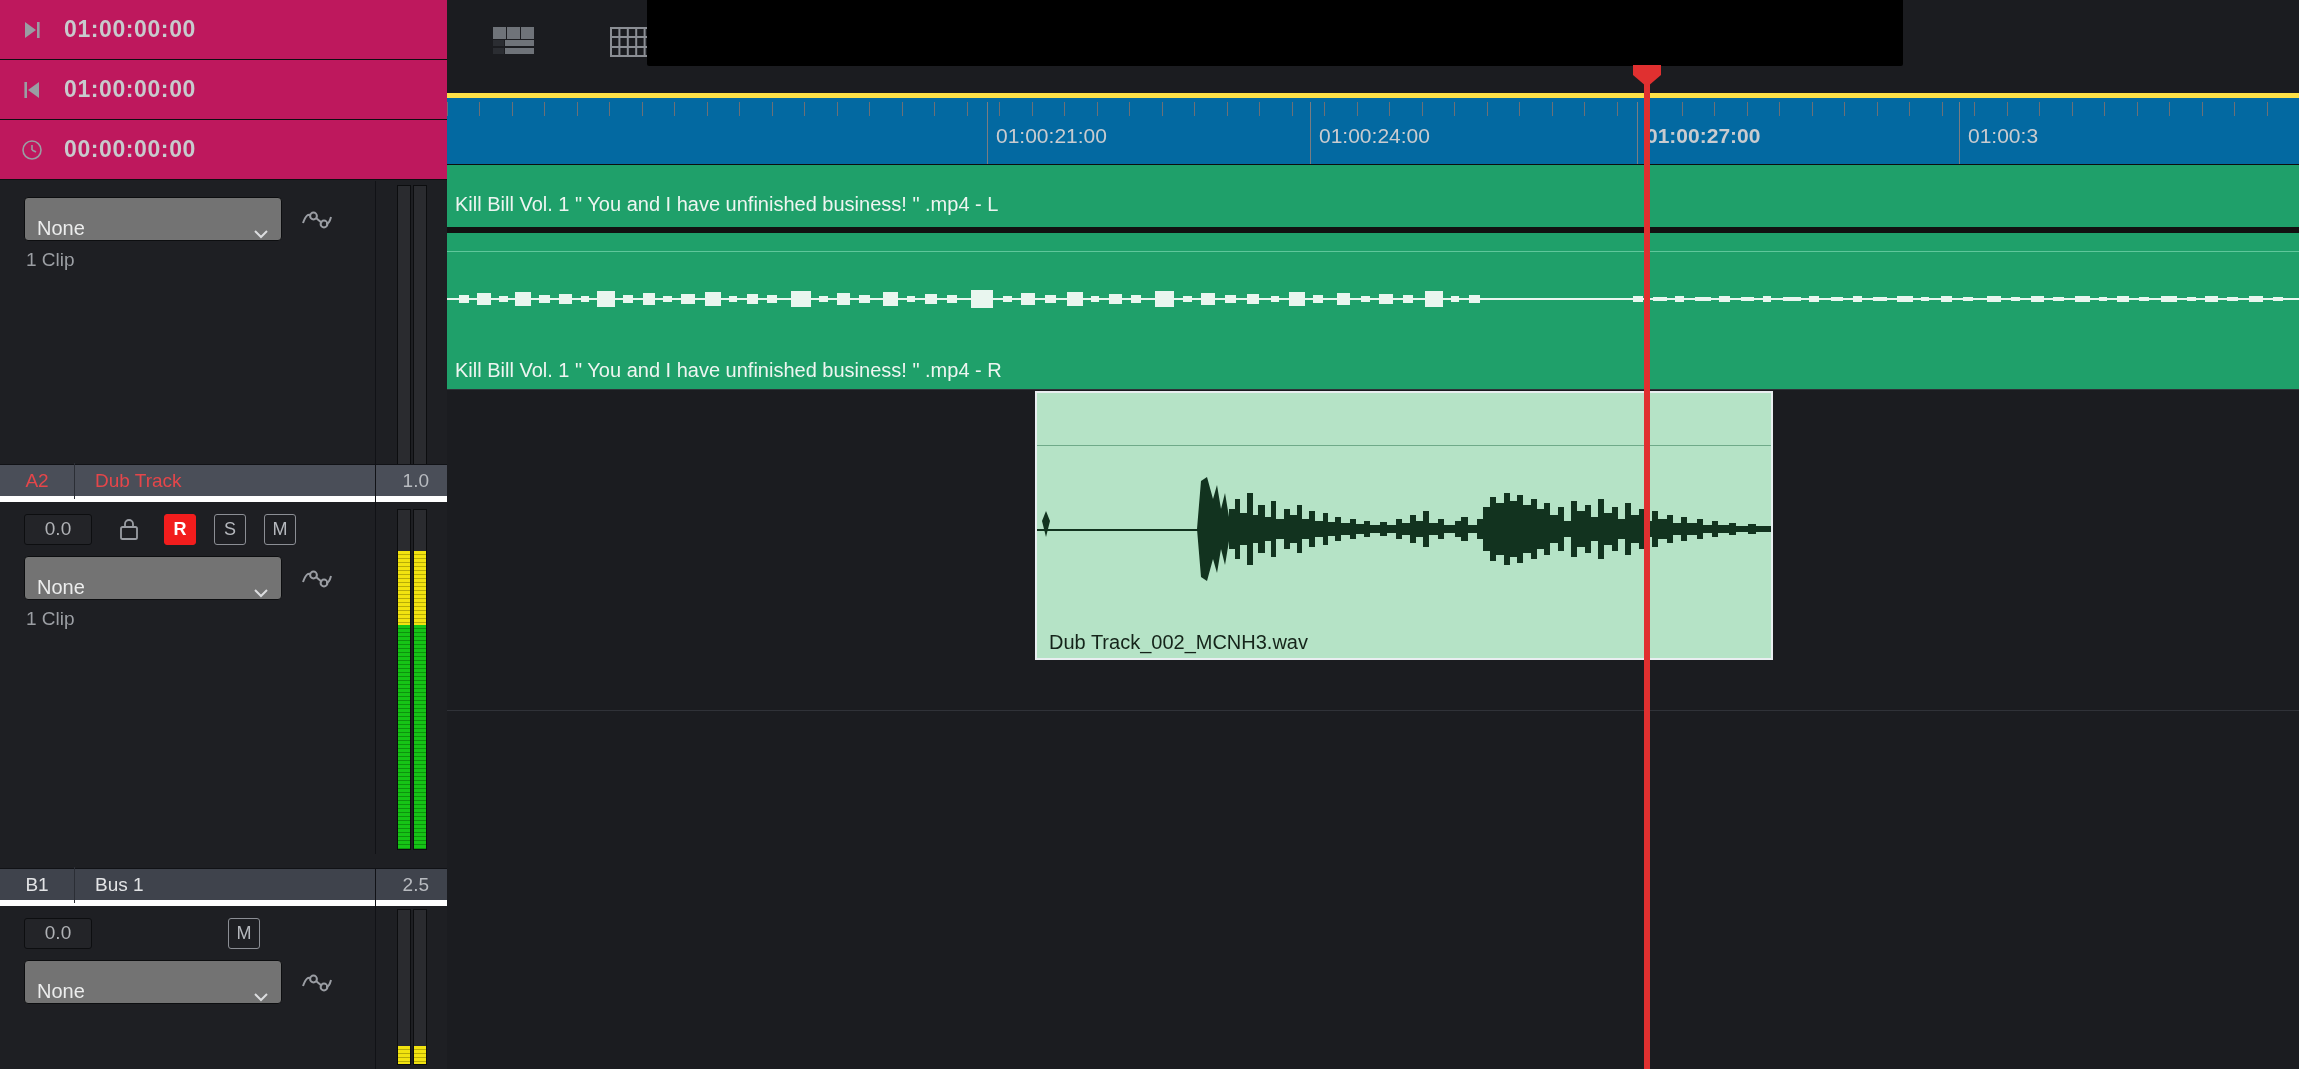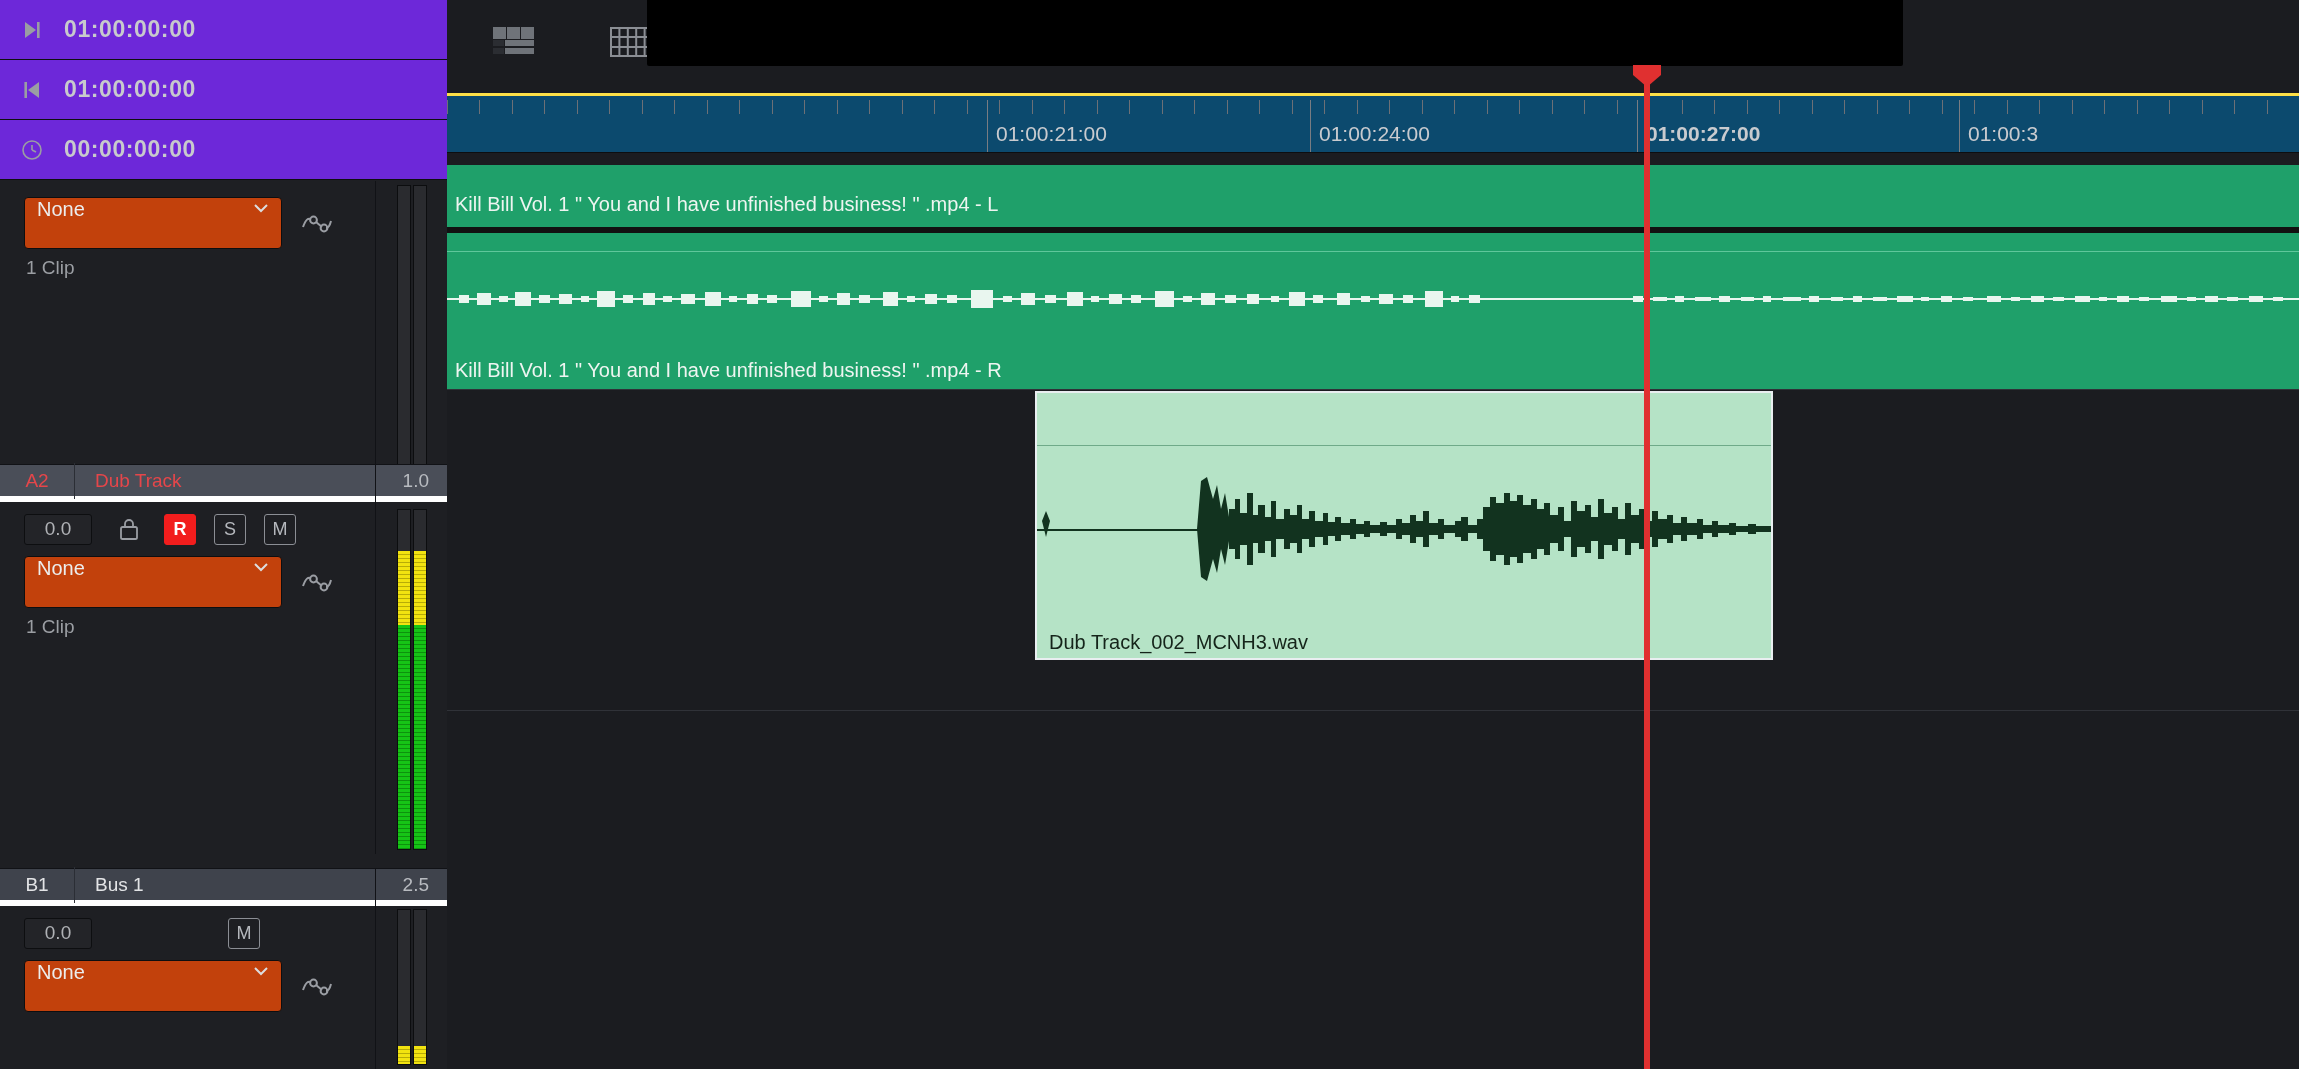--- a/index.html
+++ b/index.html
@@ -16,21 +16,21 @@
   #left-panel {
     position: absolute; left: 0; top: 0;
     width: 447px; height: 1069px;
     background: #1e1f23;
   }
 
   
   .tc-row {
     position: relative;
     height: 60px; width: 447px;
-    background: #6d28d9;
+    background: #be185d;
     border-bottom: 1px solid #0e0f11;
     display: flex; align-items: center;
   }
   .tc-icon {
     width: 64px; display: flex; align-items: center; justify-content: center;
     color: #9a9da3;
   }
   .tc-val {
     font-size: 23px; font-weight: bold; color: #c8cacd;
     letter-spacing: 0.6px;
@@ -66,22 +66,22 @@
   }
   .sq-btn {
     width: 32px; height: 31px; border: 1px solid #8b8e94; border-radius: 3px;
     display: flex; align-items: center; justify-content: center;
     font-size: 18px; color: #b5b8bd; margin-left: 18px; background: transparent;
   }
   .sq-btn.rec { background: #f21d1d; border-color: #f21d1d; color: #fff; font-weight: bold; }
 
   .sel-row { display: flex; align-items: center; margin-bottom: 8px; }
   .dropdown {
-    width: 258px; height: 52px; background: #c2410c; border: 1px solid #0d0e10;
-    border-radius: 4px; display: flex; align-items: flex-start; padding: 0 12px;
+    width: 258px; height: 44px; background: #737373; border: 1px solid #0d0e10;
+    border-radius: 4px; display: flex; align-items: flex-end; padding: 0 12px;
     font-size: 20px; color: #eceded; justify-content: space-between;
   }
   .chev { width: 16px; height: 16px; }
   .kf-icon { margin-left: 18px; width: 34px; height: 26px; }
   .clipcount { font-size: 19px; color: #9b9ea3; padding-left: 2px; margin-top: 4px; }
 
   
   .meter-wrap {
     position: absolute; right: 0; top: 0; width: 72px; height: 100%;
     border-left: 1px solid #111216; display: flex; align-items: flex-end;
@@ -104,22 +104,22 @@
   #timeline { position: absolute; left: 447px; top: 0; width: 1852px; height: 1069px; background: #1b1c20; }
 
   #viewer-bar { position: relative; height: 93px; background: #1b1c20; }
   #viewer-black {
     position: absolute; left: 200px; top: -12px; width: 1256px; height: 78px;
     background: #000; border-radius: 2px;
   }
   .vm-icon { position: absolute; top: 24px; width: 46px; height: 36px; }
 
   #ruler {
-    position: absolute; left: 0; top: 93px; width: 1852px; height: 60px;
-    background: #0c4a6e; border-top: 3px solid #fde047; border-bottom: 1px solid #0d0e10;
+    position: absolute; left: 0; top: 93px; width: 1852px; height: 72px;
+    background: #0369a1; border-top: 5px solid #fde047; border-bottom: 1px solid #0d0e10;
     overflow: hidden;
   }
   .tick { position: absolute; top: 4px; width: 1px; background: #6d7076; }
   .tick.minor { height: 14px; }
   .tick.major { height: 72px; background: #797c82; }
   .tc-label {
     position: absolute; top: 26px; font-size: 21px; color: #c9cbcf; white-space: nowrap;
   }
 
   

